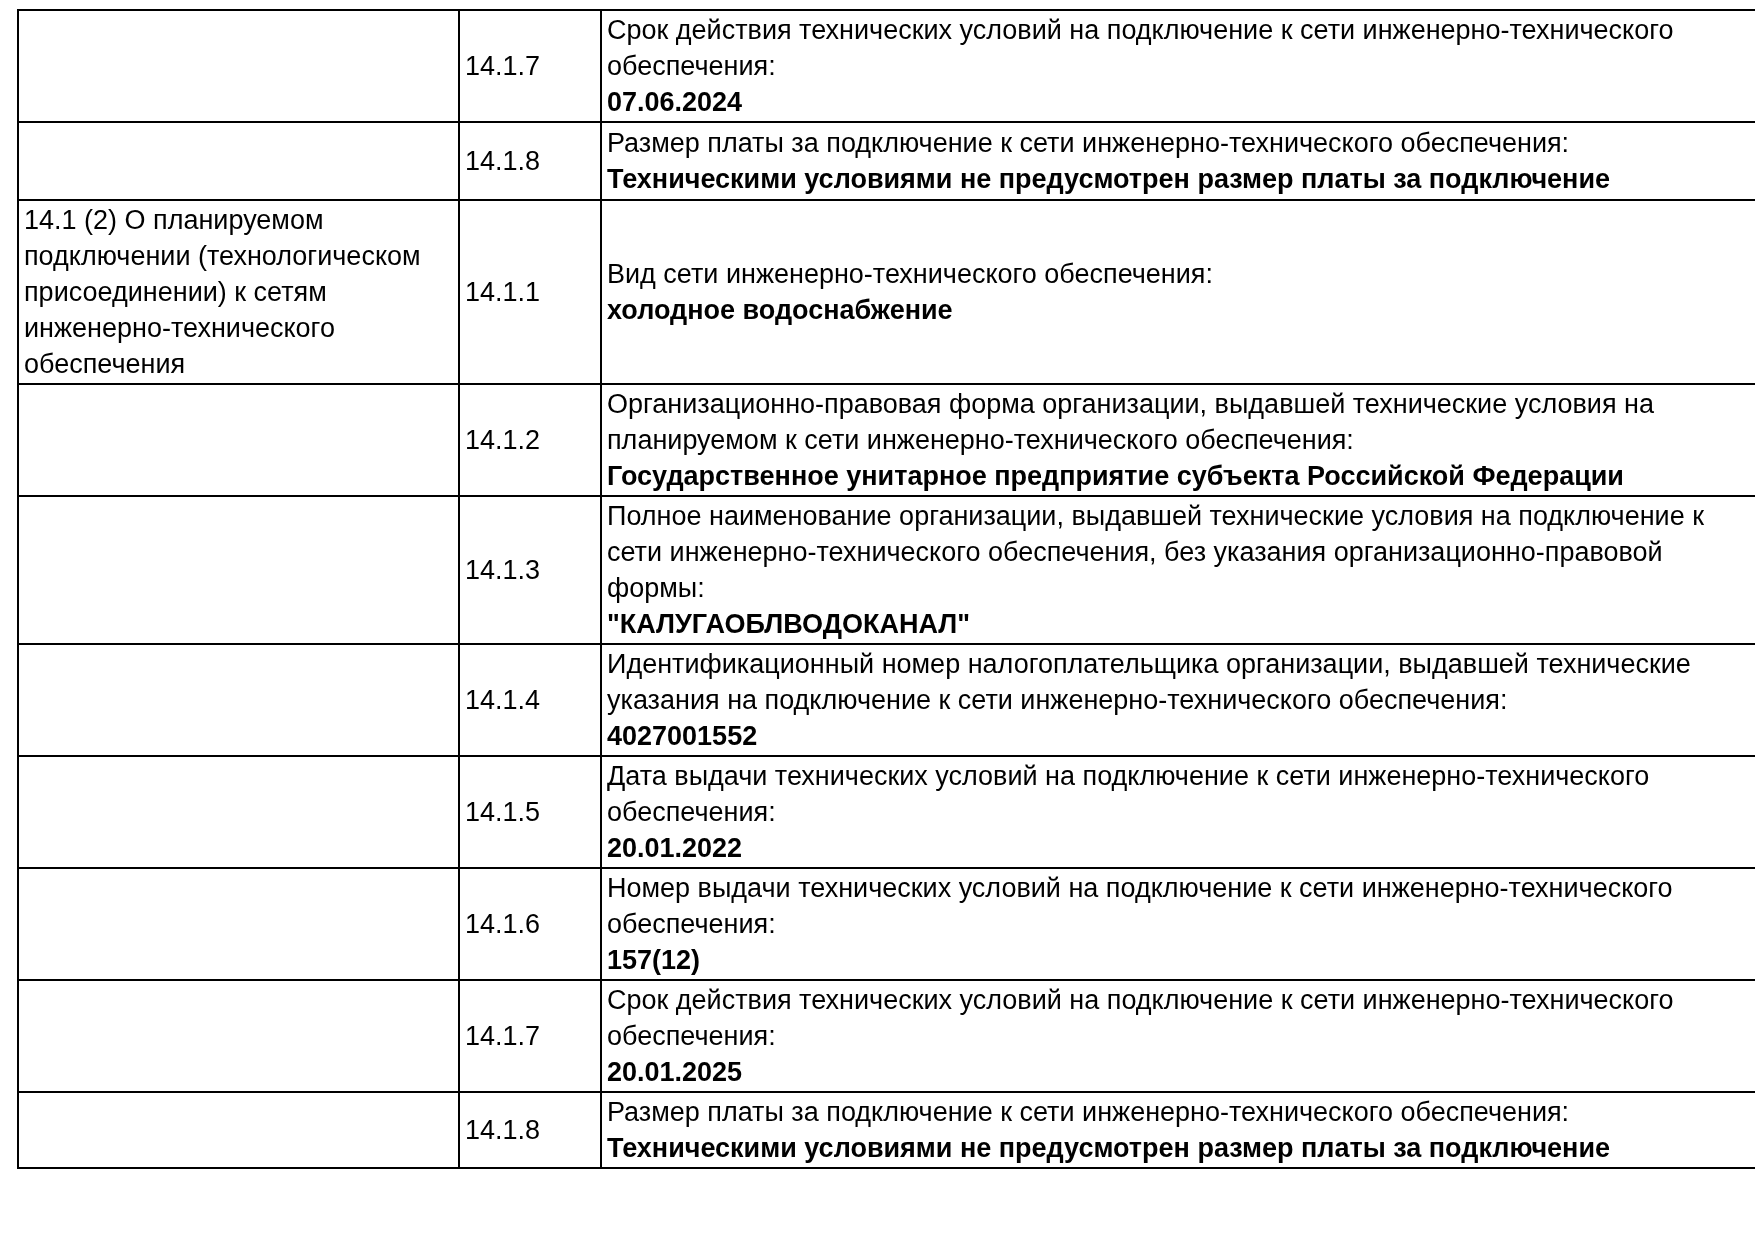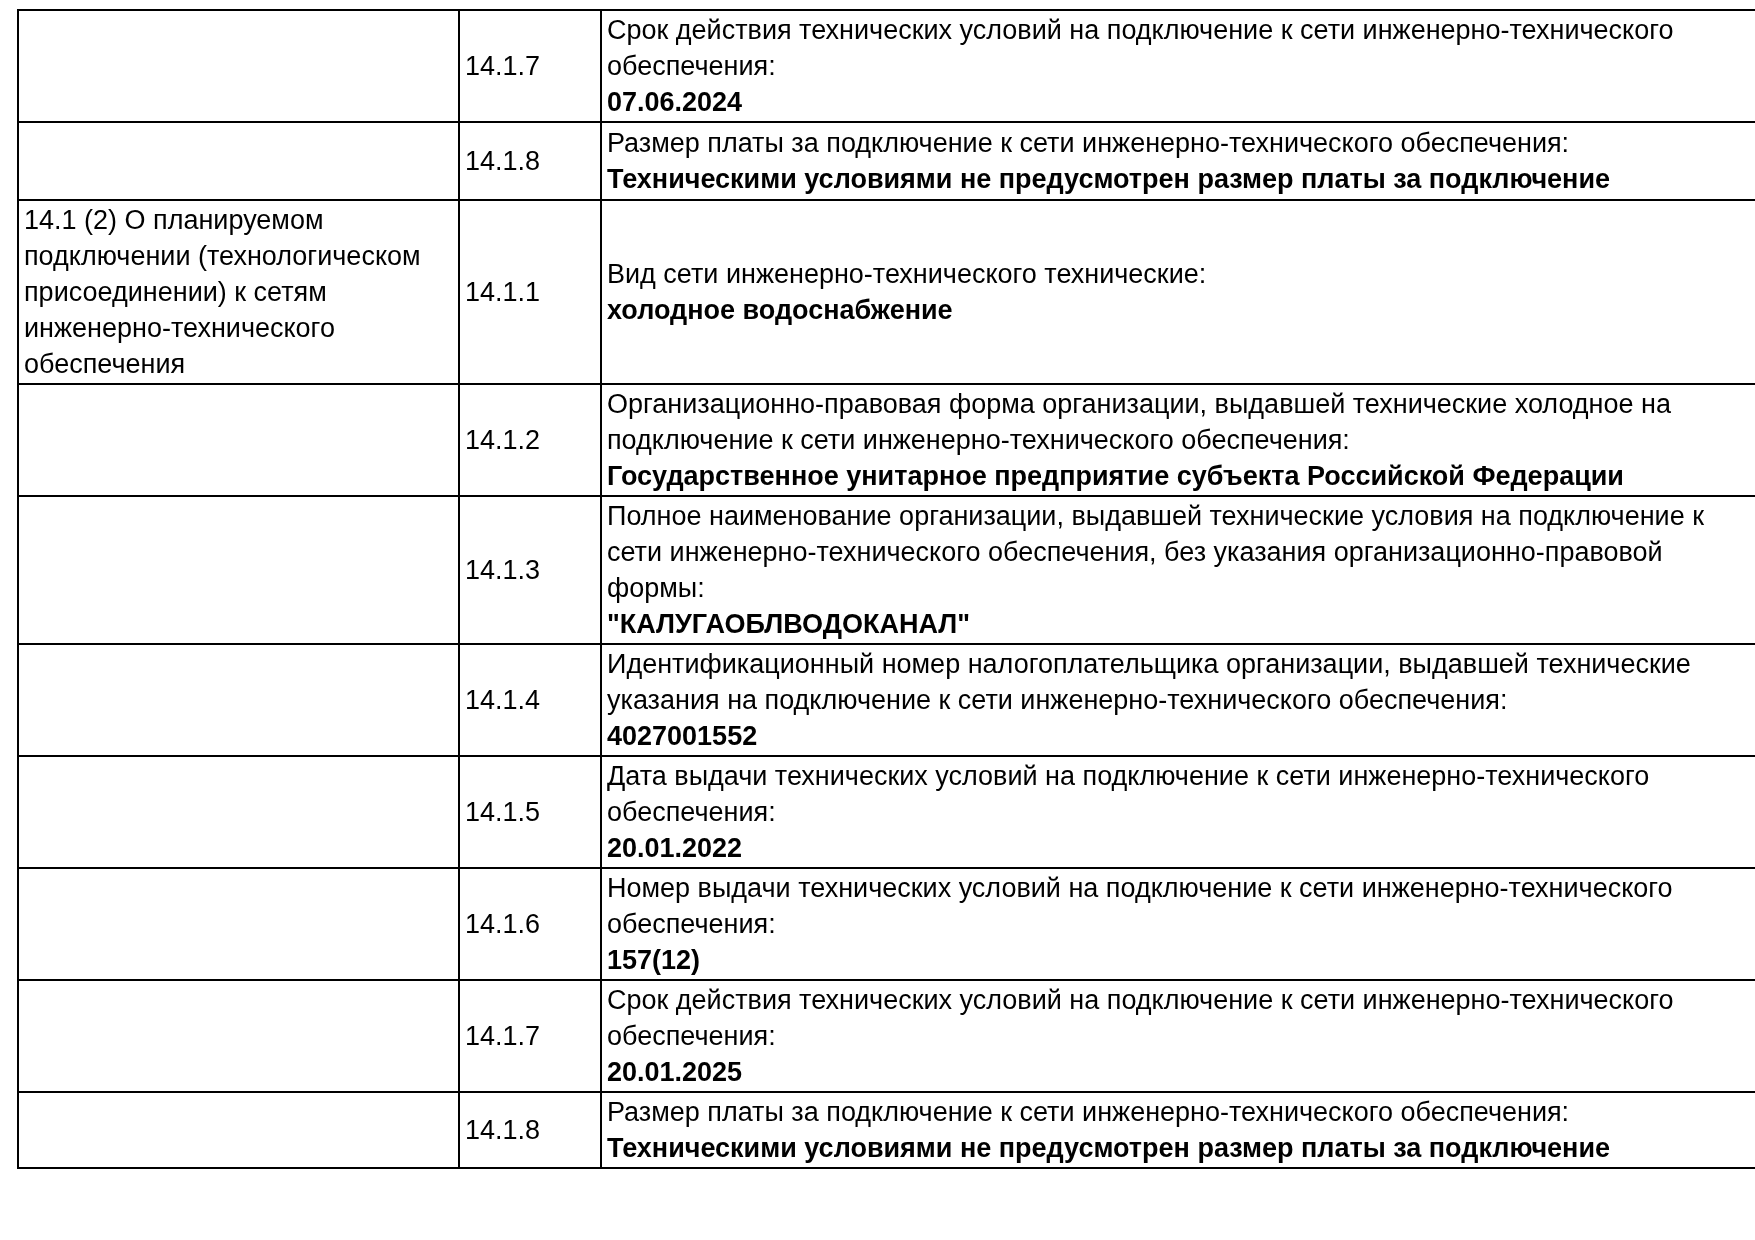--- a/index.html
+++ b/index.html
@@ -66,30 +66,30 @@
     <td class="c-content">
       <span class="item-label">Размер платы за подключение к сети инженерно-технического обеспечения:</span>
       <div class="item-value">Техническими условиями не предусмотрен размер платы за подключение</div>
     </td>
   </tr>
 
   <tr style="height: 177px;">
     <td class="c-section">14.1 (2) О планируемом подключении (технологическом присоединении) к сетям инженерно-технического обеспечения</td>
     <td class="c-num">14.1.1</td>
     <td class="c-content">
-      <span class="item-label">Вид сети инженерно-технического технические:</span>
+      <span class="item-label">Вид сети инженерно-технического обеспечения:</span>
       <div class="item-value">холодное водоснабжение</div>
     </td>
   </tr>
 
   <tr style="height: 110px;">
     <td class="c-section"></td>
     <td class="c-num">14.1.2</td>
     <td class="c-content">
-      <span class="item-label">Организационно-правовая форма организации, выдавшей технические холодное на подключение к сети инженерно-технического обеспечения:</span>
+      <span class="item-label">Организационно-правовая форма организации, выдавшей технические условия на планируемом к сети инженерно-технического обеспечения:</span>
       <div class="item-value">Государственное унитарное предприятие субъекта Российской Федерации</div>
     </td>
   </tr>
 
   <tr style="height: 112px;">
     <td class="c-section"></td>
     <td class="c-num">14.1.3</td>
     <td class="c-content">
       <span class="item-label">Полное наименование организации, выдавшей технические условия на подключение к сети инженерно-технического обеспечения, без указания организационно-правовой формы:</span>
       <div class="item-value">"КАЛУГАОБЛВОДОКАНАЛ"</div>

